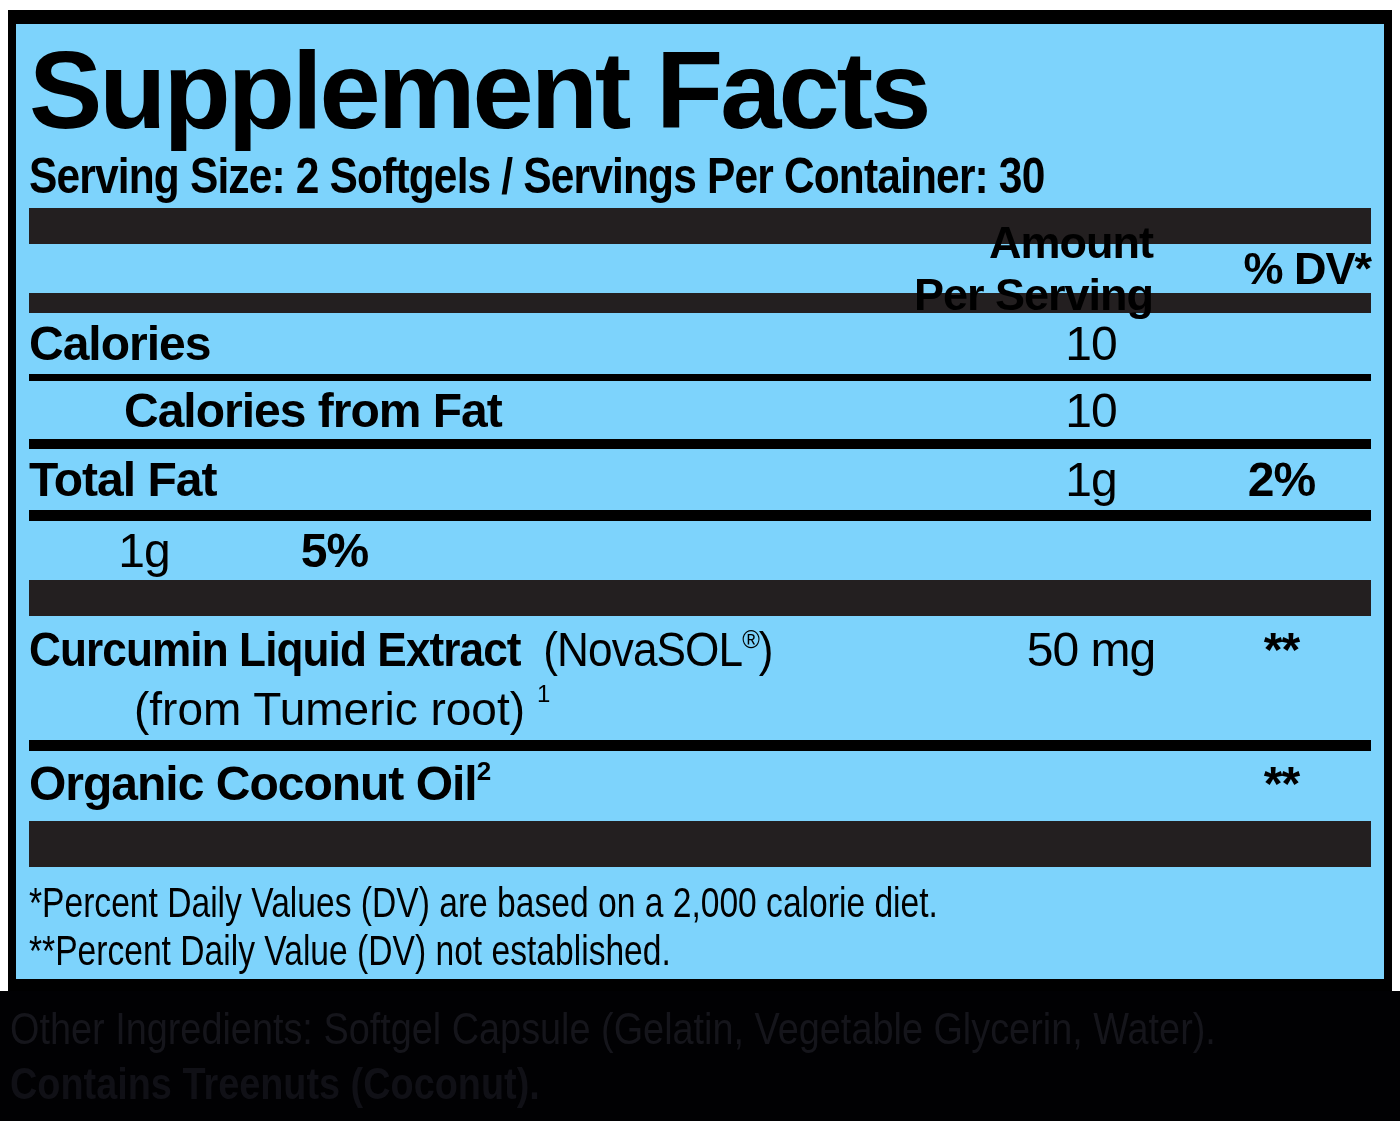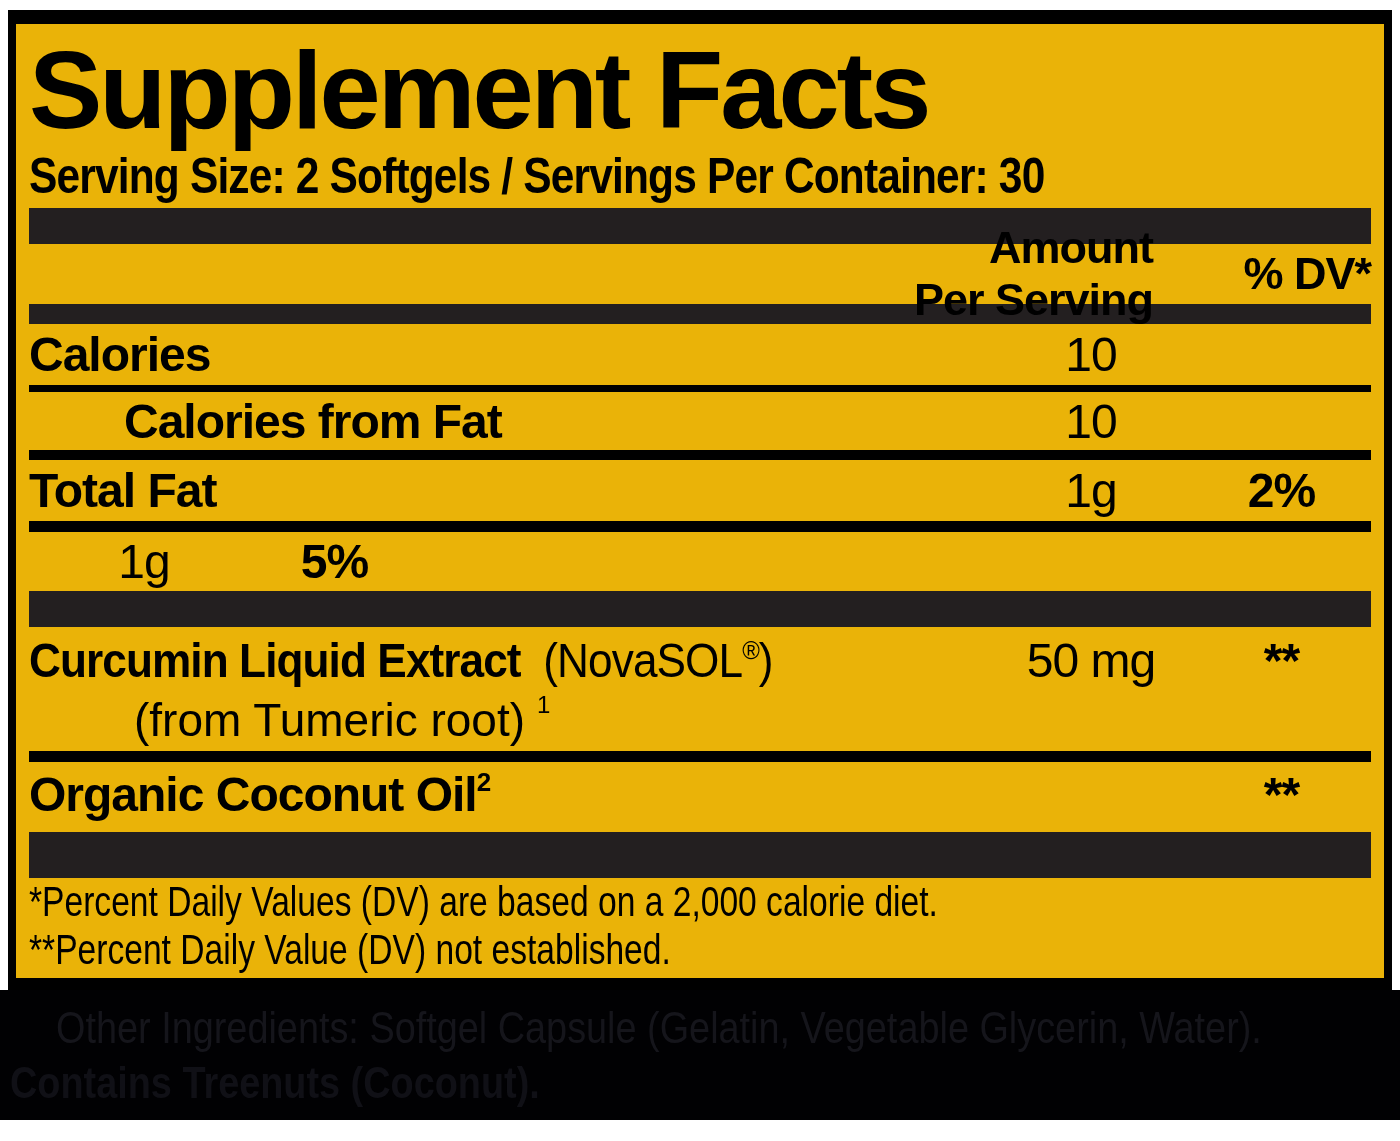--- a/index.html
+++ b/index.html
@@ -7,42 +7,42 @@
   body {
     width:1400px; height:1141px; overflow:hidden;
     font-family:"Liberation Sans", sans-serif;
     color:#000;
   }
   .label-box {
     margin:10px 8px 0 8px;
     border:8px solid #000;
     border-top-width:14px;
     border-bottom-width:12px;
-    background:#eab308;
+    background:#7dd3fc;
     padding:0 13px 4px 13px;
   }
   .cond { transform:scaleX(0.85); transform-origin:0 50%; white-space:nowrap; display:inline-block; }
   .cond92 { transform:scaleX(0.92); transform-origin:0 50%; white-space:nowrap; display:inline-block; }
 
   .facts-title {
     font-size:110px; font-weight:bold; letter-spacing:-3px;
     line-height:92px; padding-top:20px; white-space:nowrap;
   }
   .serving-line {
     margin-top:16px; font-size:50px; font-weight:bold;
     line-height:48px; letter-spacing:-1px;
   }
   .bar { background:#231f20; margin-top:0; }
   .bar-thick { height:36px; }
   .bar-thin { height:20px; }
   .bar-bottom { height:46px; margin-top:6px; }
   .bar1 { margin-top:8px; }
 
   .hdr-row {
-    height:60px; display:flex; align-items:center; justify-content:flex-end;
+    height:49px; display:flex; align-items:center; justify-content:flex-end;
     font-weight:bold; font-size:45px; letter-spacing:-1px;
   }
   .hdr-amt { width:243px; text-align:right; padding-right:0; }
   .hdr-dv { width:218px; text-align:right; }
 
   .n-row { display:flex; align-items:center; }
   .c-label { flex:1; font-weight:bold; font-size:48px; letter-spacing:-1px; }
   .c-amt { width:230px; text-align:center; font-weight:normal; font-size:48px; letter-spacing:-1px; }
   .c-dv { width:165px; text-align:center; font-weight:bold; font-size:48px; letter-spacing:-1px; padding-right:14px; }
   .indent { padding-left:95px; }
@@ -56,21 +56,21 @@
   .brand { font-weight:normal; }
   sup.reg { font-size:26px; vertical-align:top; line-height:1; position:relative; top:4px; font-weight:normal; }
   sup.num { font-size:26px; vertical-align:top; line-height:1; position:relative; top:2px; }
   .subline {
     height:58px; display:flex; align-items:flex-start;
     font-size:46px; font-weight:normal; padding-left:105px; letter-spacing:0;
   }
   .subline sup { margin-left:12px; font-size:24px; position:relative; top:0; }
 
   .footnote { font-size:42px; line-height:48px; font-weight:normal; }
-  .fn-wrap { margin-top:0; }
+  .fn-wrap { margin-top:12px; }
 
   .other-panel {
     width:1400px; height:130px; overflow:hidden;
     padding:10px 0 0 10px;
   }
   .oi-line1 { font-size:44px; line-height:56px; font-weight:normal; }
   .oi-line2 { font-size:44px; line-height:54px; font-weight:bold; }
 </style>
 </head>
 <body>
@@ -147,19 +147,19 @@
       <span class="cond" style="transform:scaleX(0.8);">*Percent Daily Values (DV) are based on a 2,000 calorie diet.</span>
     </div>
     <div class="footnote">
       <span class="cond" style="transform:scaleX(0.8);">**Percent Daily Value (DV) not established.</span>
     </div>
   </div>
 
 </div>
 
 <div class="other-panel" id="other-panel" style="background: rgb(1, 1, 3);">
-  <div class="oi-line1" id="oi-line1" style="color: rgb(21, 21, 27); margin-left: 46px;">
+  <div class="oi-line1" id="oi-line1" style="color: rgb(21, 21, 27);">
     <span class="cond" style="transform:scaleX(0.86);">Other Ingredients: Softgel Capsule (Gelatin, Vegetable Glycerin, Water).</span>
   </div>
   <div class="oi-line2" id="oi-line2" style="color: rgb(16, 16, 22);">
     <span class="cond" style="transform:scaleX(0.86);">Contains Treenuts (Coconut).</span>
   </div>
 </div>
 
 </body></html>

